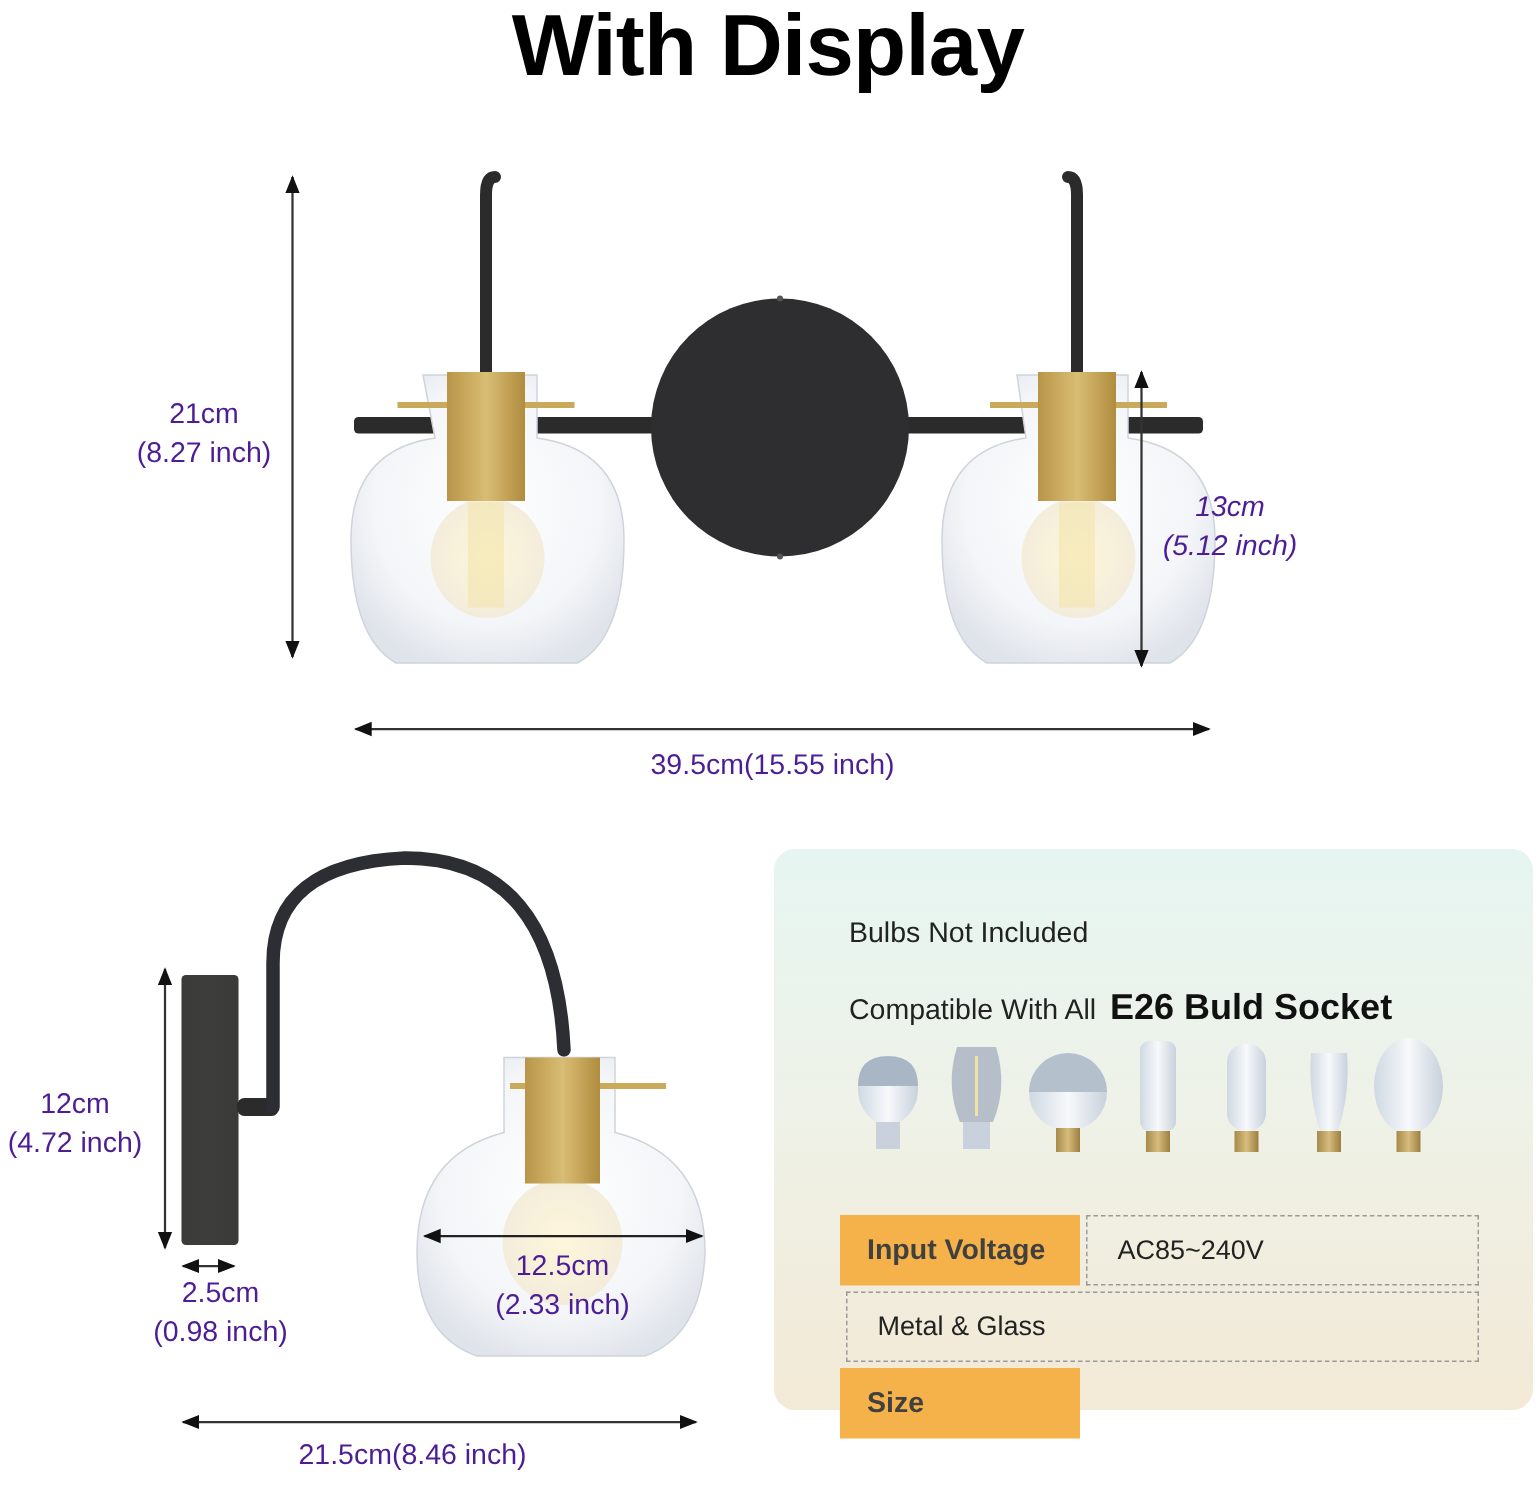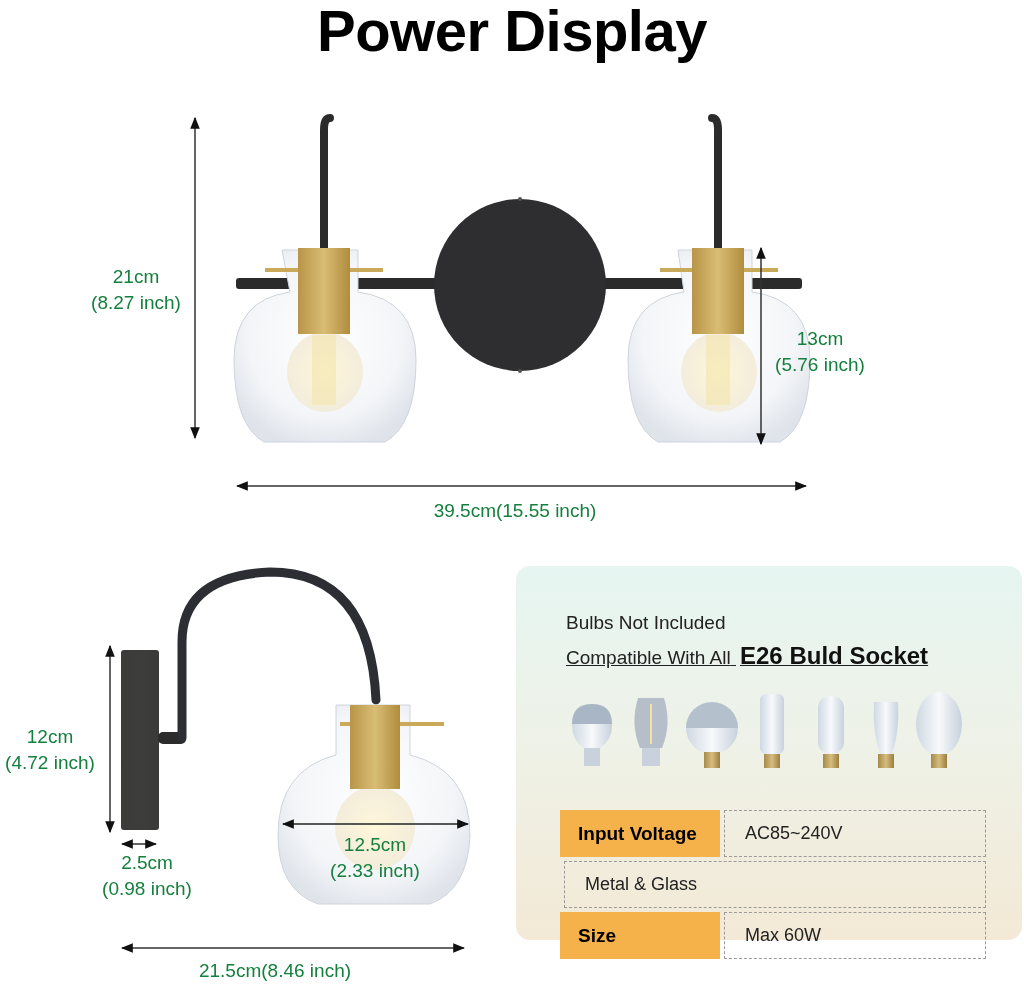--- a/index.html
+++ b/index.html
@@ -9,55 +9,55 @@
     .abs { position: absolute; }
 
     .title {
       left: 0; top: 0; width: 1024px; text-align: center;
       font-family: "Liberation Sans", sans-serif; font-weight: 700;
       font-size: 58px; line-height: 62px; color: #000; letter-spacing: -0.5px;
     }
 
     .dim-label {
       font-family: "Liberation Sans", sans-serif; font-size: 19px; line-height: 26px;
-      color: #15803d; text-align: center; white-space: nowrap;
+      color: #4c1d95; text-align: center; white-space: nowrap;
     }
 
     
     .panel {
       left: 516px; top: 566px; width: 506px; height: 374px;
       border-radius: 14px;
       background: linear-gradient(180deg, #e6f5f1 0%, #eef2e8 45%, #f3e9d6 100%);
     }
     .panel-line1 {
       left: 50px; top: 46px; font-size: 19px; color: #222; white-space: nowrap;
     }
     .panel-line2 {
-      left: 50px; top: 76px; font-size: 19px; color: #222; white-space: nowrap; text-decoration: underline;
+      left: 50px; top: 92px; font-size: 19px; color: #222; white-space: nowrap;
     }
     .panel-line2 b { font-size: 24px; font-weight: 700; color: #111; margin-left: 4px; }
 
     .bulbs { left: 44px; top: 118px; width: 420px; height: 95px; }
 
     .spec-table { left: 44px; top: 244px; width: 426px; }
     .spec-row { display: flex; height: 47px; margin-bottom: 4px; }
     .spec-key {
       width: 160px; background: #f6b24a; display: flex; align-items: center;
-      padding-left: 18px; font-weight: 700; font-size: 19px; color: #000000;
+      padding-left: 18px; font-weight: 700; font-size: 19px; color: #404040;
     }
     .spec-val {
       flex: 1; margin-left: 4px; border: 1px dashed #9a9a9a;
       display: flex; align-items: center; padding-left: 20px;
       font-size: 18px; color: #222;
     }
   </style>
 </head>
 <body>
 
-<div class="abs title">Power Display</div>
+<div class="abs title">With Display</div>
 
 <svg class="abs" style="left:0;top:0" width="1024" height="560">
   <defs>
     <marker id="arr" viewBox="0 0 10 10" refX="9" refY="5" markerWidth="8" markerHeight="8" orient="auto-start-reverse">
       <path d="M0,1 L10,5 L0,9 z" fill="#111"></path>
     </marker>
     <radialGradient id="glass" cx="50%" cy="45%" r="60%">
       <stop offset="0%" stop-color="#ffffff"></stop>
       <stop offset="70%" stop-color="#f3f5f8"></stop>
       <stop offset="100%" stop-color="#dfe3ea"></stop>
@@ -96,23 +96,23 @@
   <rect x="660" y="268" width="118" height="4" fill="#c9a95a"></rect>
   <rect x="692" y="248" width="52" height="86" fill="url(#brassG)"></rect>
 
   <line x1="761" y1="248" x2="761" y2="444" stroke="#333" stroke-width="1.5" marker-start="url(#arr)" marker-end="url(#arr)"></line>
 </svg>
 
 <div class="abs dim-label" style="left:84px;top:264px;width:104px;">
   <div>21cm</div>
   <div>(8.27 inch)</div>
 </div>
-<div class="abs dim-label" style="left:766px;top:326px;width:108px;">
+<div class="abs dim-label" style="left:766px;top:326px;width:108px;font-style:italic;">
   <div>13cm</div>
-  <div>(5.76 inch)</div>
+  <div>(5.12 inch)</div>
 </div>
 <div class="abs dim-label" style="left:395px;top:498px;width:240px;">39.5cm(15.55 inch)</div>
 
 <svg class="abs" style="left:0;top:560px" width="516" height="443">
 
   <line x1="110" y1="86" x2="110" y2="272" stroke="#333" stroke-width="1.5" marker-start="url(#arr)" marker-end="url(#arr)"></line>
 
   <line x1="122" y1="284" x2="156" y2="284" stroke="#333" stroke-width="1.5" marker-start="url(#arr)" marker-end="url(#arr)"></line>
 
   <line x1="122" y1="388" x2="464" y2="388" stroke="#333" stroke-width="1.5" marker-start="url(#arr)" marker-end="url(#arr)"></line>
@@ -208,16 +208,15 @@
   <div class="abs spec-table">
     <div class="spec-row">
       <div class="spec-key">Input Voltage</div>
       <div class="spec-val">AC85~240V</div>
     </div>
     <div class="spec-row">
       <div class="spec-val">Metal &amp; Glass</div>
     </div>
     <div class="spec-row">
       <div class="spec-key">Size</div>
-      <div class="spec-val">Max 60W</div>
     </div>
   </div>
 </div>
 
 </body></html>

